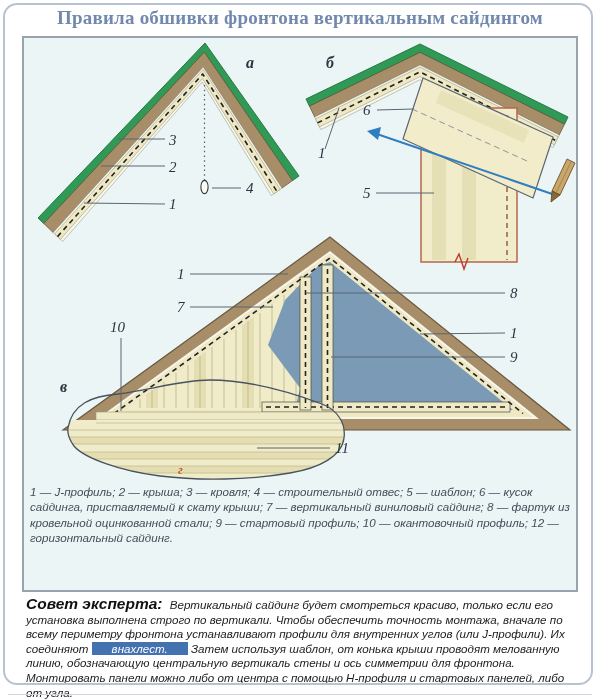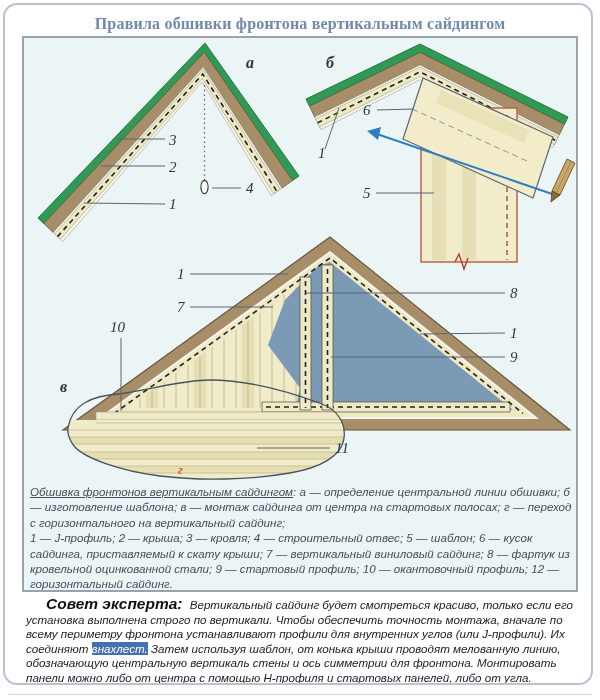--- a/index.html
+++ b/index.html
@@ -10,45 +10,45 @@
   .outer-frame{
     position:absolute;left:3px;top:3px;width:590px;height:682px;
     border:2px solid #b7c3d2;border-radius:14px;box-sizing:border-box;
     pointer-events:none;
   }
   .bottom-shadow-line{
     position:absolute;left:8px;right:8px;top:694px;height:1px;background:#ccd6e2;
   }
   .page-title{
     position:absolute;left:0;top:7px;width:600px;text-align:center;
-    font-family:"Liberation Serif", serif;font-weight:bold;font-size:16px;
-    color:#7289ad;letter-spacing:.2px;margin-top:8px;
+    font-family:"Liberation Serif", serif;font-weight:bold;font-size:19px;
+    color:#7289ad;letter-spacing:.2px;
   }
   .diagram-panel{
     position:absolute;left:22px;top:36px;width:556px;height:556px;
     background:#ecf5f6;border:2px solid #98a3ae;box-sizing:border-box;
   }
   .diagram-svg{position:absolute;left:0;top:0;}
   .lbl{font:italic 15px "Liberation Serif", serif;fill:#2b3440;}
   .ltr{font:italic 700 16px "Liberation Serif", serif;fill:#2b3440;}
   .ltr-accent{font:italic 700 13px "Liberation Serif", serif;fill:#c05a28;}
   .leader{stroke:#5a6570;stroke-width:1;fill:none;}
   .caption{
     position:absolute;left:30px;top:484px;width:542px;
     font-style:italic;font-size:11.6px;line-height:15.4px;color:#424e5a;
   }
   .caption .lead{text-decoration:underline;}
   .expert{
     position:absolute;left:26px;top:597px;width:548px;
     font-style:italic;font-size:11.6px;line-height:14.6px;color:#1c1c1c;
   }
   .expert .expert-heading{
-    font-weight:bold;font-size:15.5px;color:#111;padding-right:4px;margin-left:20px;
-  }
-  .expert .hl{background:#4472b0;color:#ffffff;padding:0 0;}
+    font-weight:bold;font-size:15.5px;color:#111;padding-right:4px;
+  }
+  .expert .hl{background:#4472b0;color:#ffffff;padding:0 20px;}
 </style>
 </head>
 <body>
 
 <div class="page-title">Правила обшивки фронтона вертикальным сайдингом</div>
 
 <div class="diagram-panel"></div>
 
 <svg class="diagram-svg" width="600" height="592" viewBox="0 0 600 592">
 
@@ -205,21 +205,20 @@
     <text class="lbl" x="110" y="332">10</text>
     <text class="lbl" x="510" y="298">8</text>
     <text class="lbl" x="510" y="338">1</text>
     <text class="lbl" x="510" y="362">9</text>
     <text class="lbl" x="335" y="453">11</text>
     <text class="ltr-accent" x="178" y="474">г</text>
   </g>
 </svg>
 
 <div class="caption">
-  <div><span class="lead">Обшивка фронтонов вертикальным сайдингом</span><span>: а — определение центральной линии обшивки; б — изготовление шаблона; в — монтаж сайдинга от центра на стартовых полосах; г — переход с горизонтального на вертикальный сайдинг;</span></div>
   <div>1 — J-профиль; 2 — крыша; 3 — кровля; 4 — строительный отвес; 5 — шаблон; 6 — кусок сайдинга, приставляемый к скату крыши; 7 — вертикальный виниловый сайдинг; 8 — фартук из кровельной оцинкованной стали; 9 — стартовый профиль; 10 — окантовочный профиль; 12 — горизонтальный сайдинг.</div>
 </div>
 
 <div class="expert">
   <span class="expert-heading">Совет эксперта:</span>
   <span>Вертикальный сайдинг будет смотреться красиво, только если его установка выполнена строго по вертикали. Чтобы обеспечить точность монтажа, вначале по всему периметру фронтона устанавливают профили для внутренних углов (или J-профили). Их соединяют </span>
   <span class="hl">внахлест.</span>
   <span> Затем используя шаблон, от конька крыши проводят мелованную линию, обозначающую центральную вертикаль стены и ось симметрии для фронтона. Монтировать панели можно либо от центра с помощью Н-профиля и стартовых панелей, либо от угла.</span>
 </div>
 

